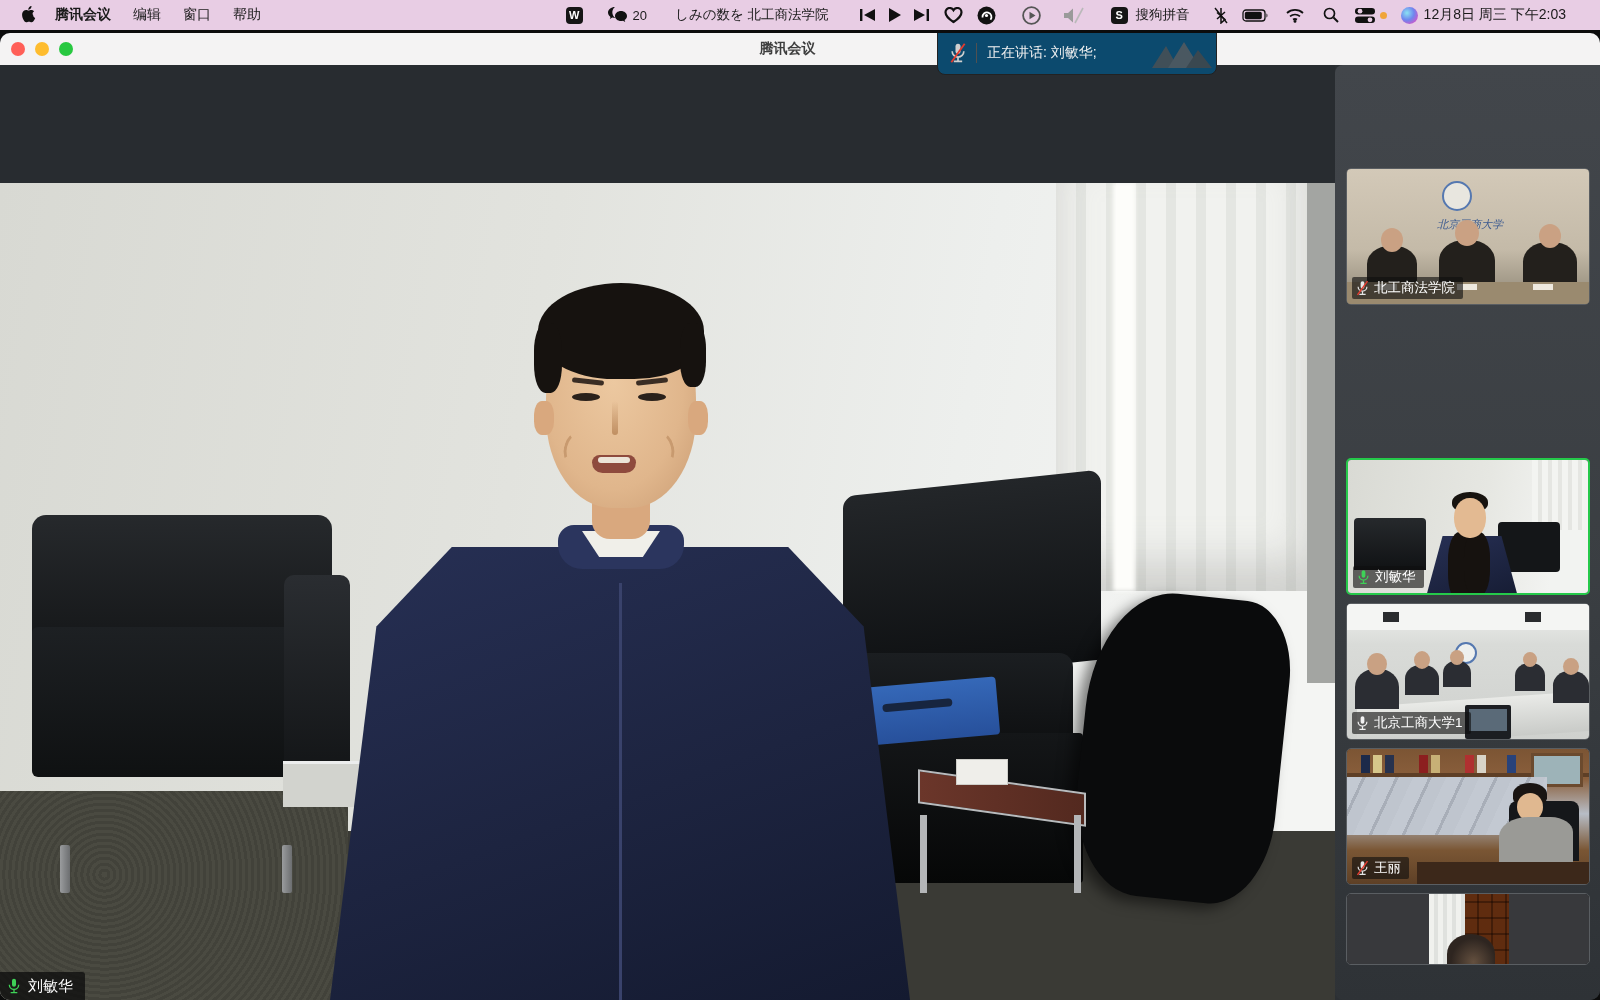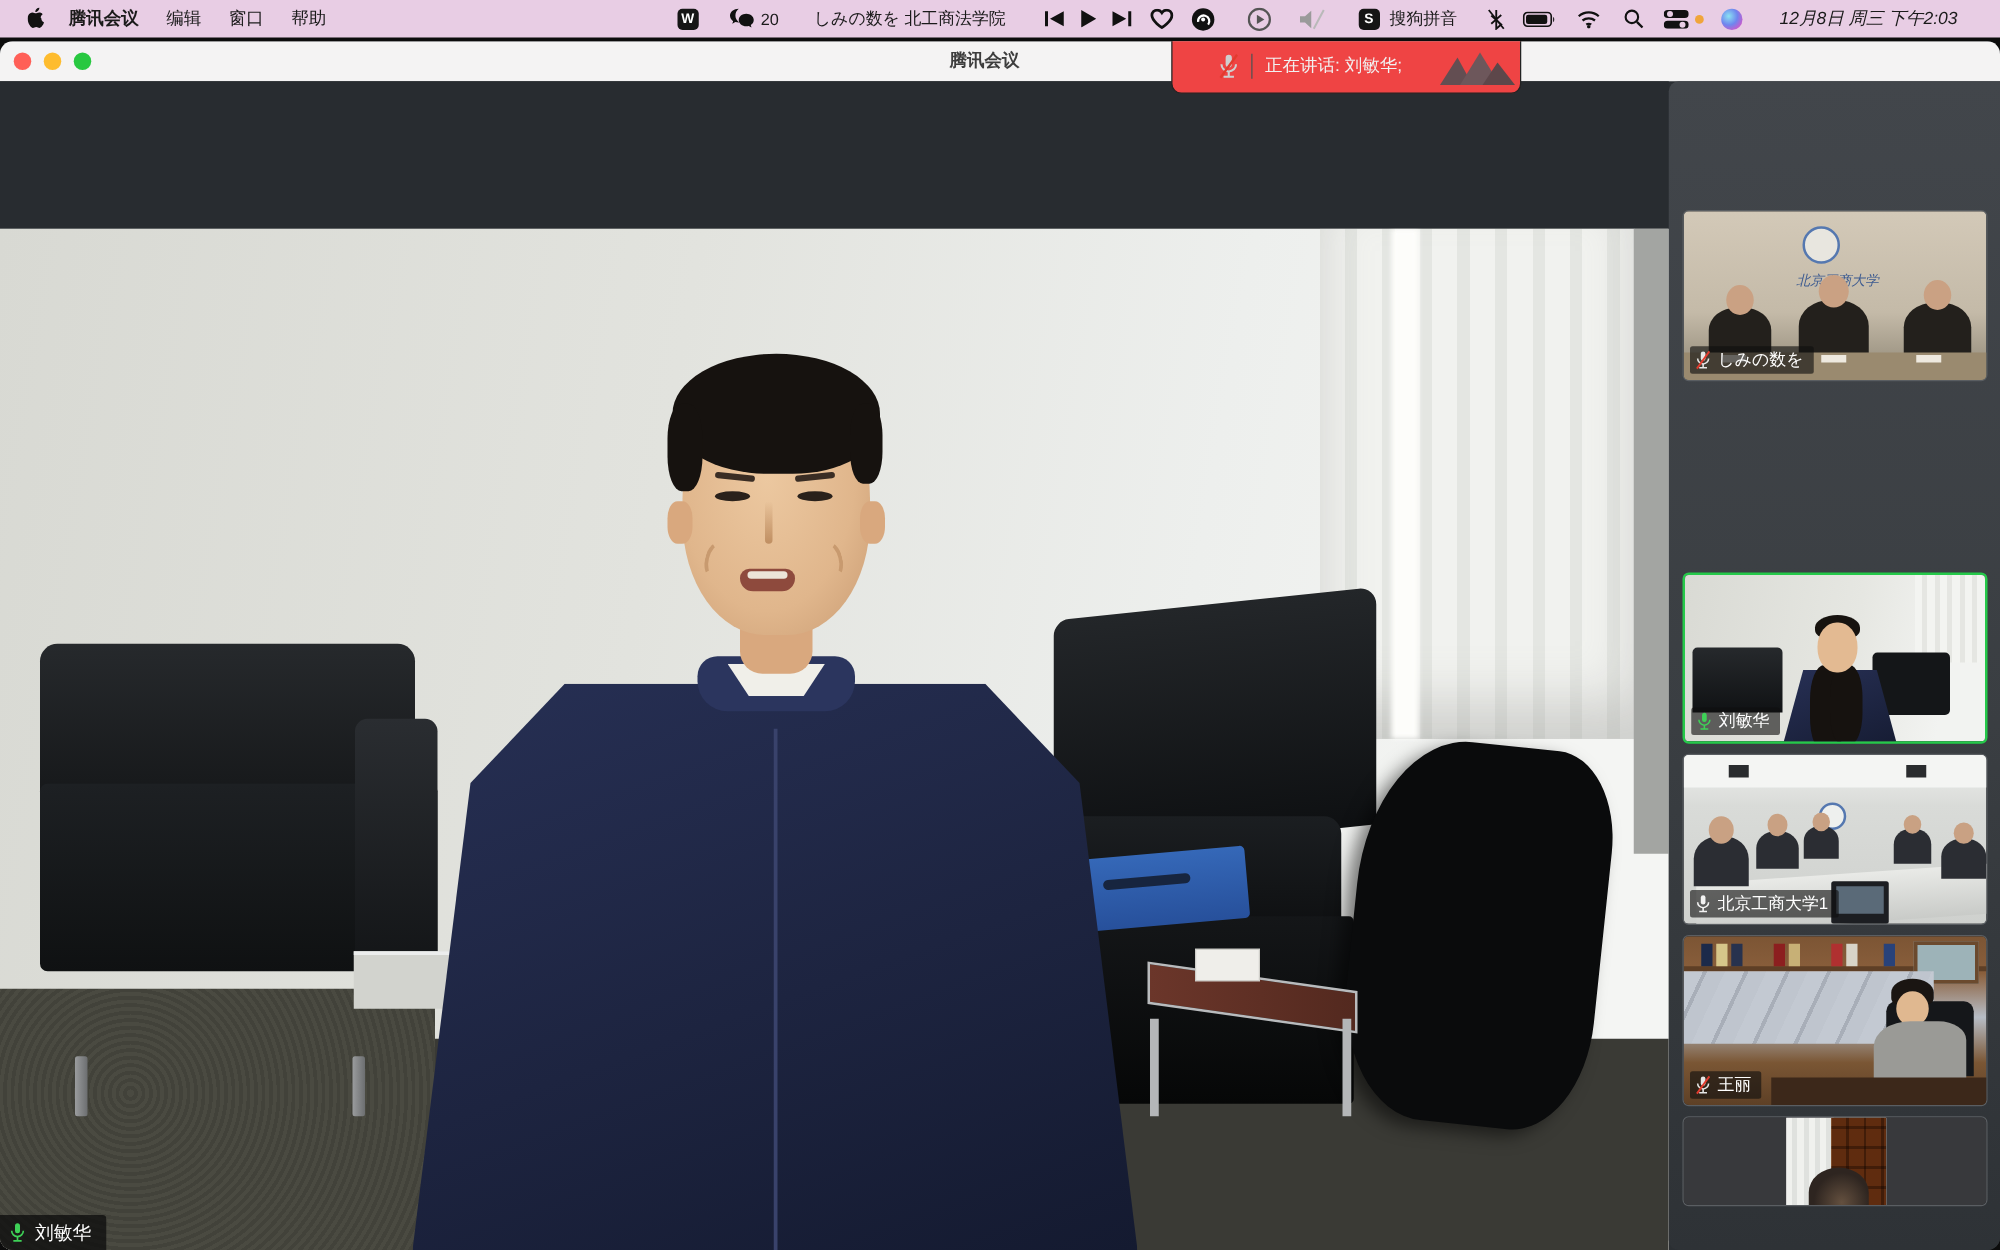--- a/index.html
+++ b/index.html
@@ -31,22 +31,22 @@
     border-radius:10px; overflow:hidden; background:#2b2f33; }
   .titlebar { position:absolute; top:0; left:0; right:0; height:32px; background:#f4f3f3;
     display:flex; align-items:center; }
   .traffic { display:flex; gap:10px; padding-left:11px; }
   .tl { width:14px; height:14px; border-radius:50%; }
   .tl.red{ background:#ff5f57; } .tl.yellow{ background:#febc2e; } .tl.green{ background:#28c840; }
   .win-title { position:absolute; left:0; width:1575px; text-align:center; color:#3d3d3d;
     font-size:14px; font-weight:bold; }
 
   
-  .banner { position:absolute; left:937px; top:-2px; width:280px; height:44px; background:#ef4444;
-    border-radius:0 0 8px 8px; border:1px solid #222; display:flex; align-items:center; z-index:40; overflow:hidden;padding-left:25px; }
+  .banner { position:absolute; left:937px; top:-2px; width:280px; height:44px; background:#0c4a6e;
+    border-radius:0 0 8px 8px; border:1px solid #222; display:flex; align-items:center; z-index:40; overflow:hidden; }
   .banner .divider { width:1px; height:20px; background:#515151; margin:0 10px 0 8px; }
   .banner-text { color:#f1f1f1; font-size:14px; white-space:nowrap; }
   .banner-logo { position:absolute; right:2px; top:6px; opacity:.85; }
 
   
   .main-area { position:absolute; top:32px; left:0; width:1335px; bottom:0; background:#282c30; }
   .main-video { position:absolute; top:118px; left:0; width:1335px; height:817px; overflow:hidden; background:#e0e1dc; }
   .wall { position:absolute; inset:0;
     background:linear-gradient(100deg,#d8d9d3 0%,#e2e3de 38%,#edefed 68%,#f4f5f3 88%); }
   .curtain { position:absolute; right:27px; top:0; width:252px; height:408px;
@@ -272,21 +272,21 @@
     <div class="st" style="margin-left:16px;">
       <svg width="20" height="15" viewBox="0 0 20 15">
           <rect x="0" y="0" width="20" height="6.4" rx="3.2" fill="#111"></rect>
           <circle cx="5" cy="3.2" r="2.4" fill="#e8cde4"></circle>
           <rect x="0" y="8.6" width="20" height="6.4" rx="3.2" fill="#111"></rect>
           <circle cx="15" cy="11.8" r="2.4" fill="#e8cde4"></circle>
         </svg>
       <span class="cc-dot"></span>
     </div>
     <div class="st siri" style="margin-left:14px;"></div>
-    <div class="st date-text" style="margin-left:30px;font-style:italic;">12月8日 周三 下午2:03</div>
+    <div class="st date-text" style="margin-left:6px;">12月8日 周三 下午2:03</div>
   </div>
 </div>
 
 <div class="window">
 
   <div class="titlebar">
     <div class="traffic">
       <div class="tl red"></div>
       <div class="tl yellow"></div>
       <div class="tl green"></div>
@@ -395,21 +395,21 @@
       </div>
       <div class="tile-label">
         <span>
           <svg width="15" height="18" viewBox="0 0 24 26">
               <rect x="9" y="2" width="6" height="12" rx="3" fill="#e6e6e6"></rect>
               <path d="M5 11a7 7 0 0 0 14 0" fill="none" stroke="#e6e6e6" stroke-width="2"></path>
               <path d="M12 18v4M7 23h10" stroke="#e6e6e6" stroke-width="2"></path>
               <path d="M4 24 20 2" stroke="#e23b2e" stroke-width="2.4"></path>
             </svg>
         </span>
-        <span>しみの数を</span>
+        <span>北工商法学院</span>
       </div>
     </div>
 
 
     <div class="tile active" style="top:393px;">
       <div class="scene t3">
         <div class="curtain"></div>
         <div class="couch"></div>
         <div class="chair abs"></div>
         <div class="torso"></div>

